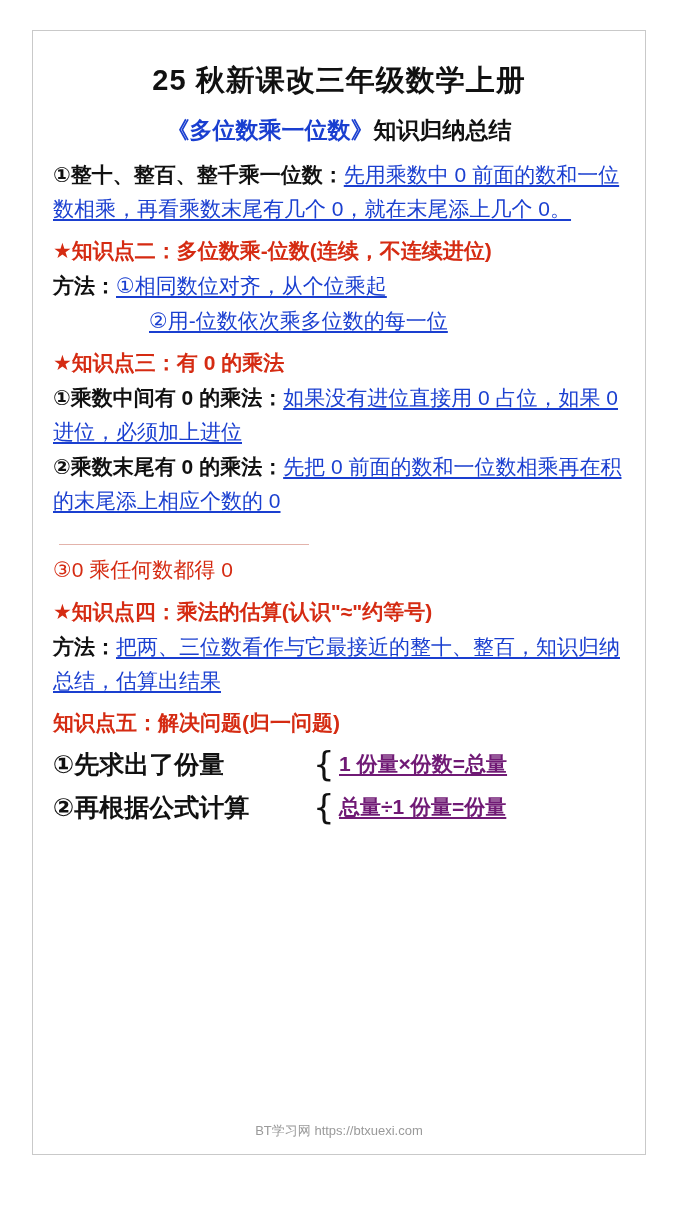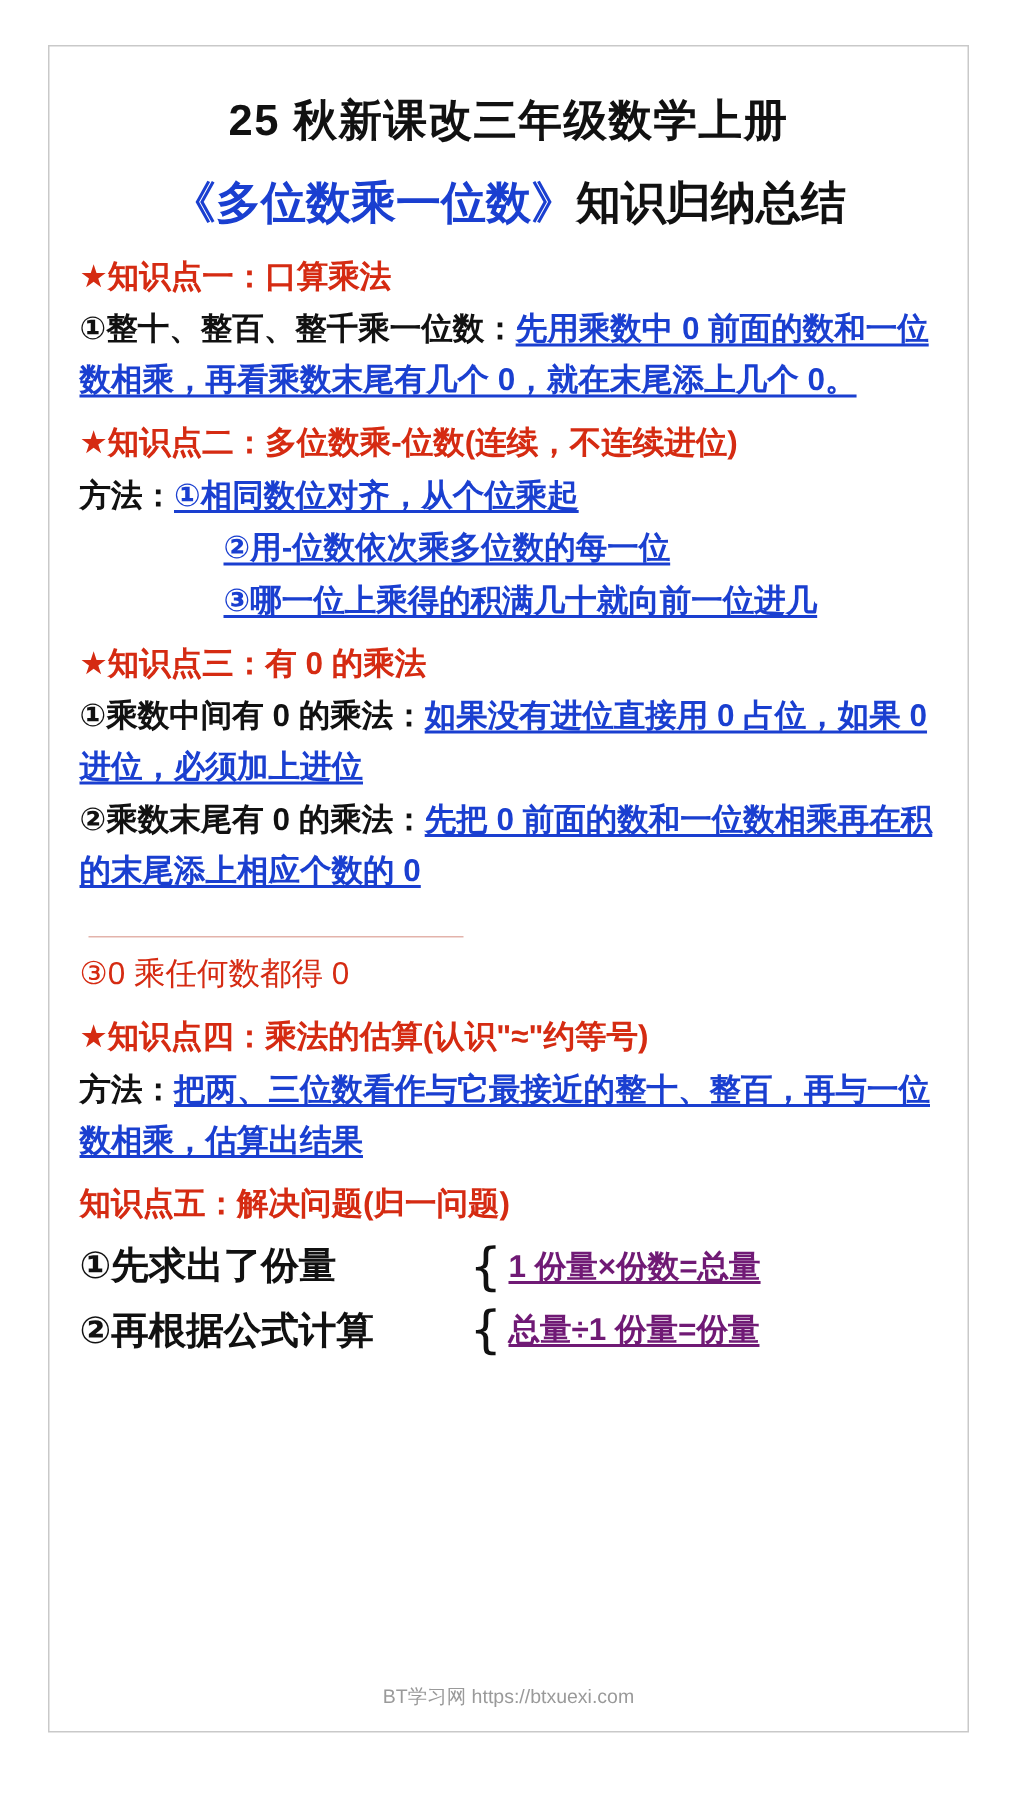--- a/index.html
+++ b/index.html
@@ -31,21 +31,21 @@
     text-align: center;
     font-size: 29px;
     font-weight: bold;
     color: #111111;
     letter-spacing: 1px;
     margin-top: 14px;
     font-family: "Liberation Sans", "DejaVu Sans", sans-serif;
   }
   .title-sub {
     text-align: center;
-    font-size: 30px;
+    font-size: 23px;
     font-weight: bold;
     margin-top: 14px;
     font-family: "Liberation Sans", "DejaVu Sans", sans-serif;
     letter-spacing: 0px;
   }
   .title-sub .blue {
     color: #1a3fd0;
   }
   .title-sub .dark {
     color: #111111;
@@ -67,21 +67,20 @@
     margin-top: 8px;
   }
   .black {
     color: #111111;
     font-weight: bold;
   }
   .blue-u {
     color: #1a3fd0;
     text-decoration: underline;
     text-underline-offset: 3px;
-    font-weight: bold;
   }
   .indent-1 {
     padding-left: 96px;
   }
   .divider {
     width: 250px;
     height: 1px;
     background: #e3b3ab;
     margin: 26px 0 8px 6px;
   }
@@ -132,37 +131,33 @@
   <div class="inner">
 
     <div class="title-main">25 秋新课改三年级数学上册</div>
 
     <div class="title-sub">
       <span class="blue">《多位数乘一位数》</span><span class="dark">知识归纳总结</span>
     </div>
 
     <div class="body-block">
 
-      <div class="line kp">★知识点一：口算乘法</div>
 
       <div class="line">
         <span class="black">①整十、整百、整千乘一位数：</span><span class="blue-u">先用乘数中 0 前面的数和一位数相乘，再看乘数末尾有几个 0，就在末尾添上几个 0。</span>
       </div>
 
 
       <div class="line kp">★知识点二：多位数乘-位数(连续，不连续进位)</div>
 
       <div class="line">
         <span class="black">方法：</span><span class="blue-u">①相同数位对齐，从个位乘起</span>
       </div>
       <div class="line indent-1">
         <span class="blue-u">②用-位数依次乘多位数的每一位</span>
-      </div>
-      <div class="line indent-1">
-        <span class="blue-u">③哪一位上乘得的积满几十就向前一位进几</span>
       </div>
 
       <div class="line kp">★知识点三：有 0 的乘法</div>
 
       <div class="line">
         <span class="black">①乘数中间有 0 的乘法：</span><span class="blue-u">如果没有进位直接用 0 占位，如果 0 进位，必须加上进位</span>
       </div>
 
       <div class="line">
         <span class="black">②乘数末尾有 0 的乘法：</span><span class="blue-u">先把 0 前面的数和一位数相乘再在积的末尾添上相应个数的 0</span>
@@ -170,21 +165,21 @@
 
       <div class="divider"></div>
 
       <div class="line">
         <span class="kp" style="font-weight:normal">③0 乘任何数都得 0</span>
       </div>
 
       <div class="line kp">★知识点四：乘法的估算(认识"≈"约等号)</div>
 
       <div class="line">
-        <span class="black">方法：</span><span class="blue-u">把两、三位数看作与它最接近的整十、整百，再与一位数相乘，估算出结果</span>
+        <span class="black">方法：</span><span class="blue-u">把两、三位数看作与它最接近的整十、整百，知识归纳总结，估算出结果</span>
       </div>
 
       <div class="line kp">知识点五：解决问题(归一问题)</div>
 
       <div class="brace-block">
         <div class="brace-row">
           <span class="brace-left">①先求出了份量</span>
           <span class="brace-glyph">{</span>
           <span class="brace-right">1 份量×份数=总量</span>
         </div>

